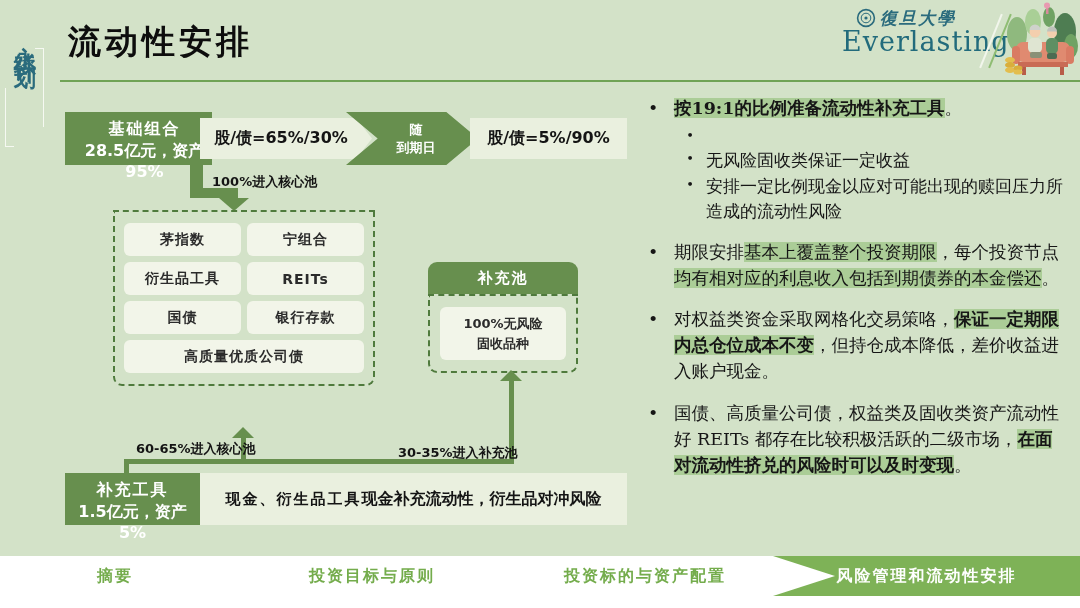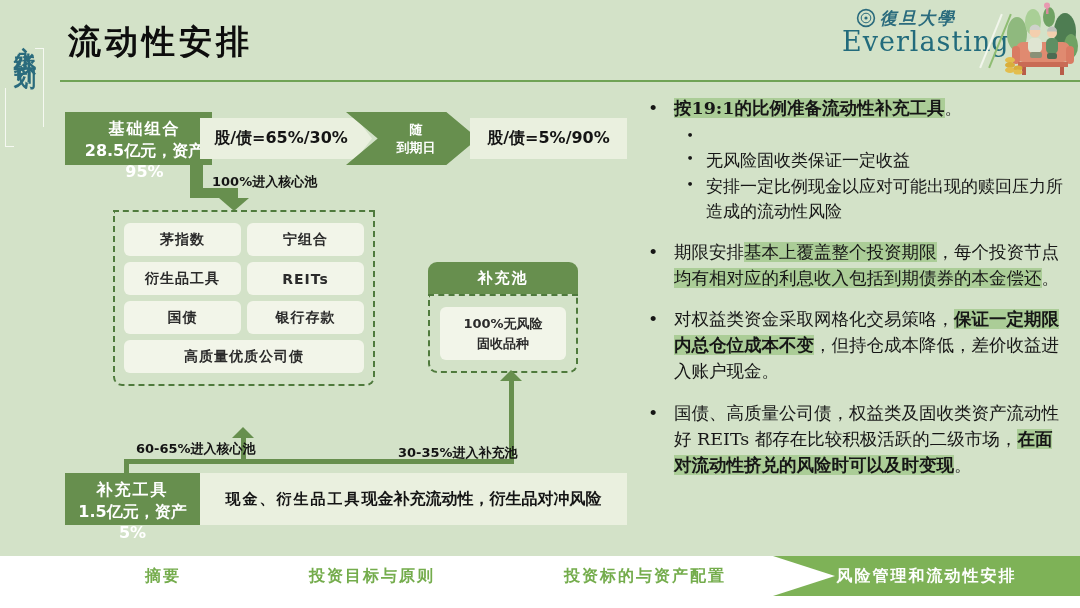--- a/index.html
+++ b/index.html
@@ -97,21 +97,21 @@
   .hl{background:#abcd97;}
   .bold{font-weight:bold;}
   .subs{margin-top:3px;}
   .sub{display:flex;font-size:17px;line-height:1.45;margin-top:2px;}
   .sdot{width:32px;flex:none;text-align:center;font-size:13px;padding-top:2px;}
 
   
   .footer{position:absolute;left:0;bottom:0;width:1080px;height:40px;background:#ffffff;}
   .tab{position:absolute;top:0;height:40px;line-height:40px;text-align:center;font-size:16px;font-weight:bold;
        color:#74ac4c;letter-spacing:2px;font-family:"DejaVu Serif","Liberation Serif",serif;cursor:pointer;}
-  .tab1{left:0;width:230px;padding-left:48px;}
+  .tab1{left:0;width:230px;}
   .tab2{left:257px;width:230px;}
   .tab3{left:530px;width:230px;}
   .tab-active{position:absolute;left:773px;top:0;width:307px;height:40px;background:#7eb257;color:#fff;
               text-align:center;line-height:40px;font-size:16px;font-weight:bold;letter-spacing:2px;
               font-family:"DejaVu Serif","Liberation Serif",serif;cursor:pointer;}
   .notch{position:absolute;left:773px;top:0;width:0;height:0;z-index:2;
          border-top:20px solid transparent;border-bottom:20px solid transparent;border-left:62px solid #ffffff;}
 </style>
 </head>
 <body>

